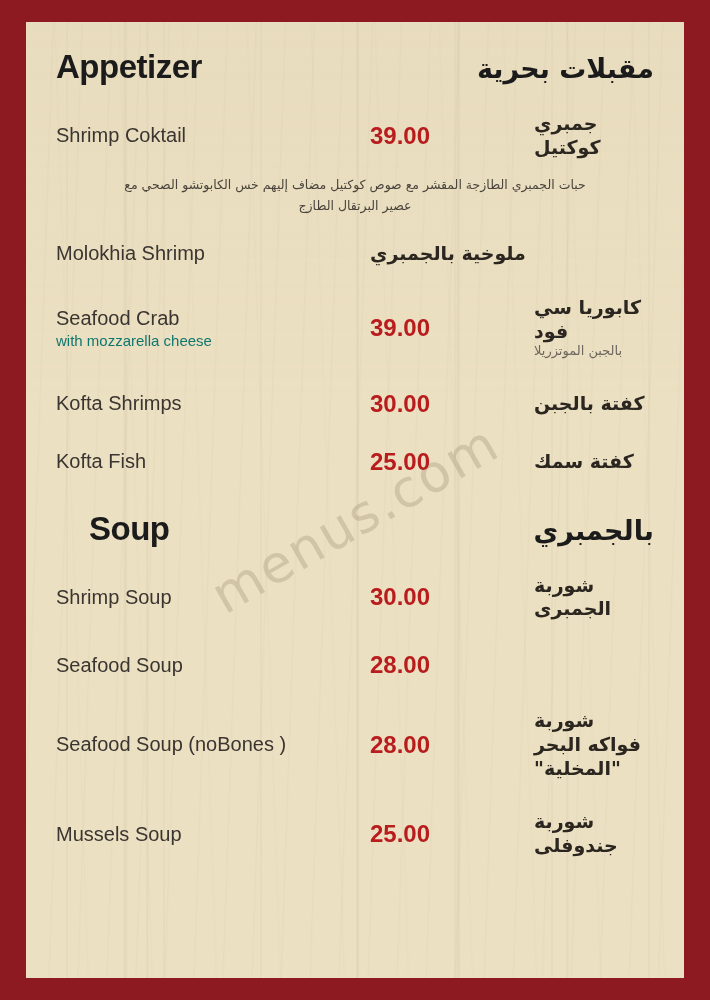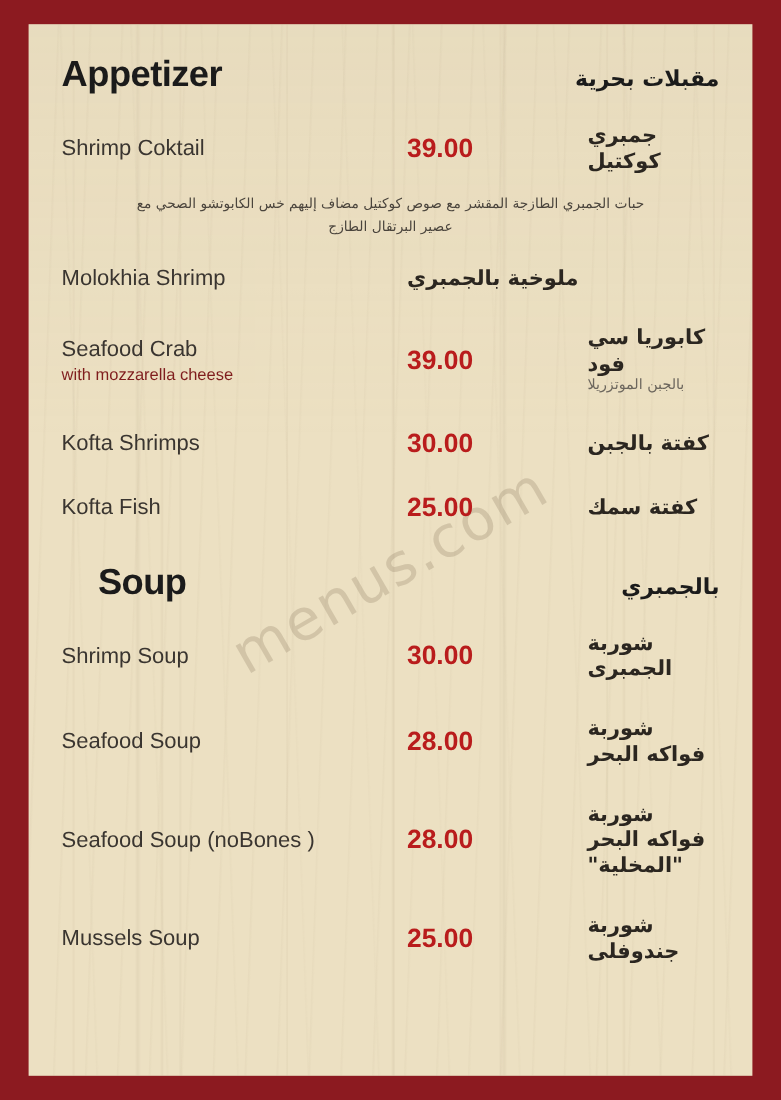--- a/index.html
+++ b/index.html
@@ -72,42 +72,42 @@
     margin: 0 0 26px 0;
   }
   .section-head.soup { margin-top: 34px; margin-left: 33px; }
   .sec-en {
     font-size: 33px;
     font-weight: bold;
     color: #1b1b1b;
     letter-spacing: -0.5px;
   }
   .sec-ar {
-    font-size: 20px;
+    font-size: 27px;
     font-weight: bold;
     color: #1b1b1b;
     direction: rtl;
     font-family: "DejaVu Sans", sans-serif;
   }
   .item {
     display: flex;
     align-items: center;
     margin-bottom: 30px;
     gap: 44px;
   }
   .item .en {
     width: 270px;
     color: #3a3530;
     font-size: 20px;
     line-height: 1.15;
   }
   .item .en .sub {
     display: block;
     font-size: 15px;
-    color: #7f1d1d;
+    color: #0f766e;
     margin-top: 2px;
   }
   .item .price {
     width: 120px;
     text-align: left;
     color: #b91c1c;
     font-size: 24px;
     font-weight: bold;
   }
   .item .ar {
@@ -196,21 +196,20 @@
 
       <div class="item">
         <div class="en">Shrimp Soup</div>
         <div class="price">30.00</div>
         <div class="ar">شوربة الجمبرى</div>
       </div>
 
       <div class="item">
         <div class="en">Seafood Soup</div>
         <div class="price">28.00</div>
-        <div class="ar">شوربة فواكه البحر</div>
       </div>
 
       <div class="item">
         <div class="en">Seafood Soup (noBones )</div>
         <div class="price">28.00</div>
         <div class="ar">شوربة فواكه البحر "المخلية"</div>
       </div>
 
       <div class="item">
         <div class="en">Mussels Soup</div>

